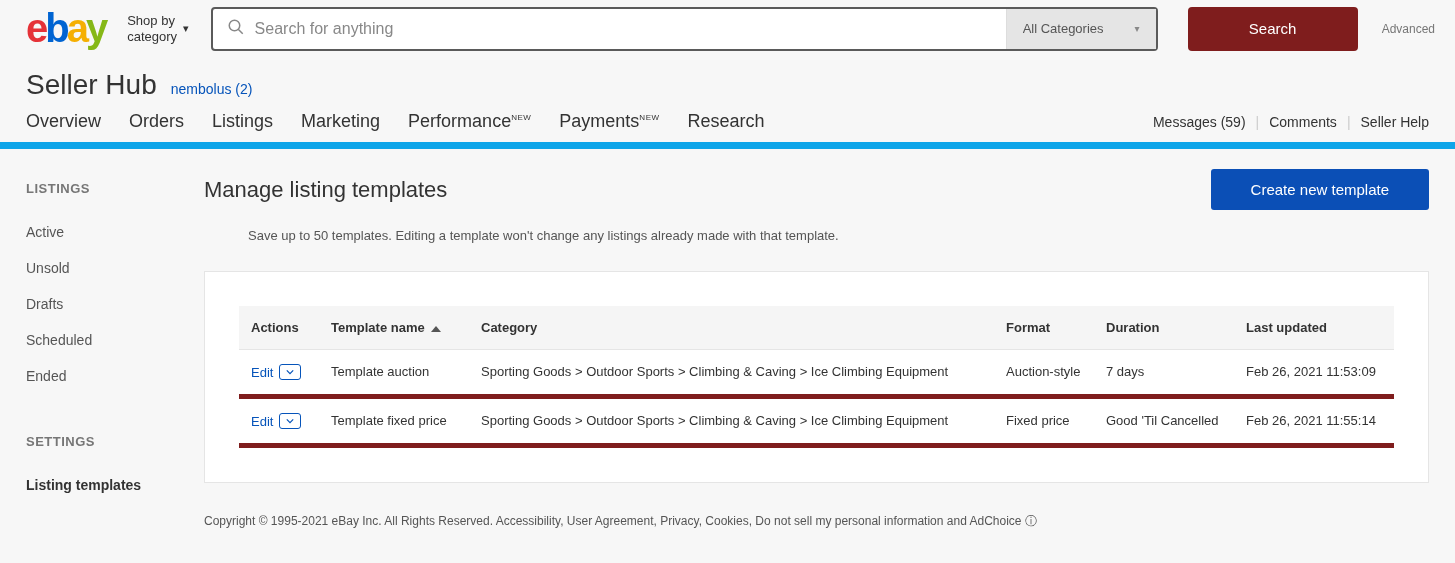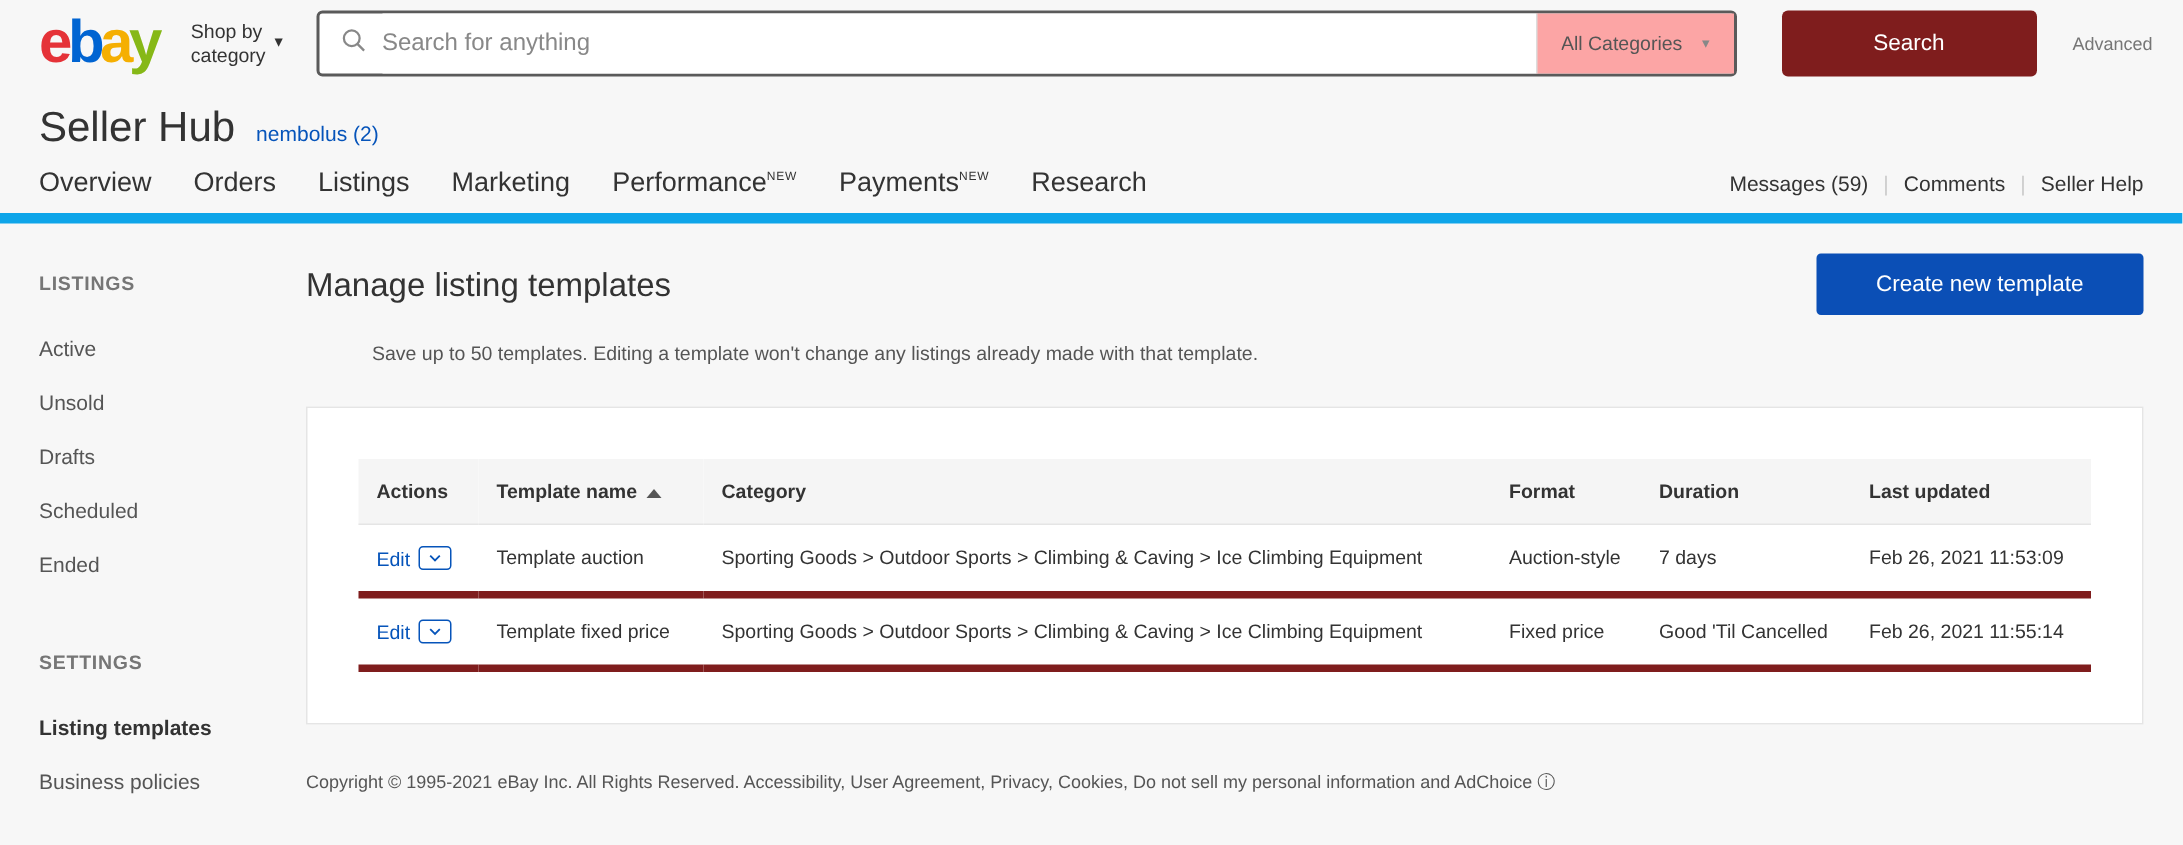--- a/index.html
+++ b/index.html
@@ -9,21 +9,21 @@
   .ebay-logo .e1 { color: #e53238; }
   .ebay-logo .b1 { color: #0064d2; }
   .ebay-logo .a1 { color: #f5af02; }
   .ebay-logo .y1 { color: #86b817; }
   .shop-by { font-size: 13px; color: #333; display: flex; align-items: center; gap: 6px; margin-left: 12px; margin-right: 12px; line-height: 1.2; }
   .shop-by .chev { font-size: 11px; color: #333; }
   .search-wrap { flex: 1; display: flex; border: 2px solid #5a5a5a; border-radius: 4px; background: #fff; height: 44px; align-items: center; }
   .search-icon { color: #888; margin: 0 10px 0 14px; }
   .search-input { border: 0; outline: 0; flex: 1; height: 100%; font-size: 16px; color: #333; }
   .search-input::placeholder { color: #888; }
-  .cat-select { border: 0; border-left: 1px solid #ddd; height: 100%; padding: 0 34px 0 16px; background: #fca5a5; font-size: 13px; color: #555; appearance: none; position: relative; }
+  .cat-select { border: 0; border-left: 1px solid #ddd; height: 100%; padding: 0 52px 0 16px; background: #e5e5e5; font-size: 13px; color: #555; appearance: none; position: relative; }
   .cat-wrap { position: relative; height: 100%; display: flex; align-items: center; }
   .cat-wrap .chev { position: absolute; right: 16px; pointer-events: none; color: #888; font-size: 10px; }
   .search-btn { background: #7f1d1d; color: #fff; font-size: 15px; height: 44px; border: 0; border-radius: 4px; width: 170px; margin-left: 20px; cursor: pointer; }
   .advanced { color: #767676; font-size: 12px; margin-left: 14px; text-decoration: none; }
   .sub-head { padding: 8px 26px 6px 26px; display: flex; align-items: baseline; gap: 14px; }
   .seller-hub { font-size: 28px; font-weight: 300; color: #333; }
   .user-link { color: #0654ba; font-size: 14px; text-decoration: none; }
   .nav-row { display: flex; justify-content: space-between; align-items: center; padding: 4px 26px 10px 26px; border-bottom: 7px solid #0ea5e9; text-align: right; }
   .nav-tabs { display: flex; gap: 28px; }
   .nav-tabs a { color: #333; font-size: 18px; font-weight: 300; text-decoration: none; }
@@ -126,21 +126,20 @@
 <div class="content">
   <div class="sidebar">
     <div class="side-heading">LISTINGS</div>
     <a class="side-item">Active</a>
     <a class="side-item">Unsold</a>
     <a class="side-item">Drafts</a>
     <a class="side-item">Scheduled</a>
     <a class="side-item">Ended</a>
     <div class="side-heading" style="margin-top:40px;">SETTINGS</div>
     <a class="side-item active">Listing templates</a>
-    <a class="side-item">Business policies</a>
   </div>
 
   <div class="main">
     <div class="main-head">
       <h2 class="page-title">Manage listing templates</h2>
       <button class="create-btn">Create new template</button>
     </div>
     <p class="subtext">Save up to 50 templates. Editing a template won't change any listings already made with that template.</p>
 
     <div class="table-card">

